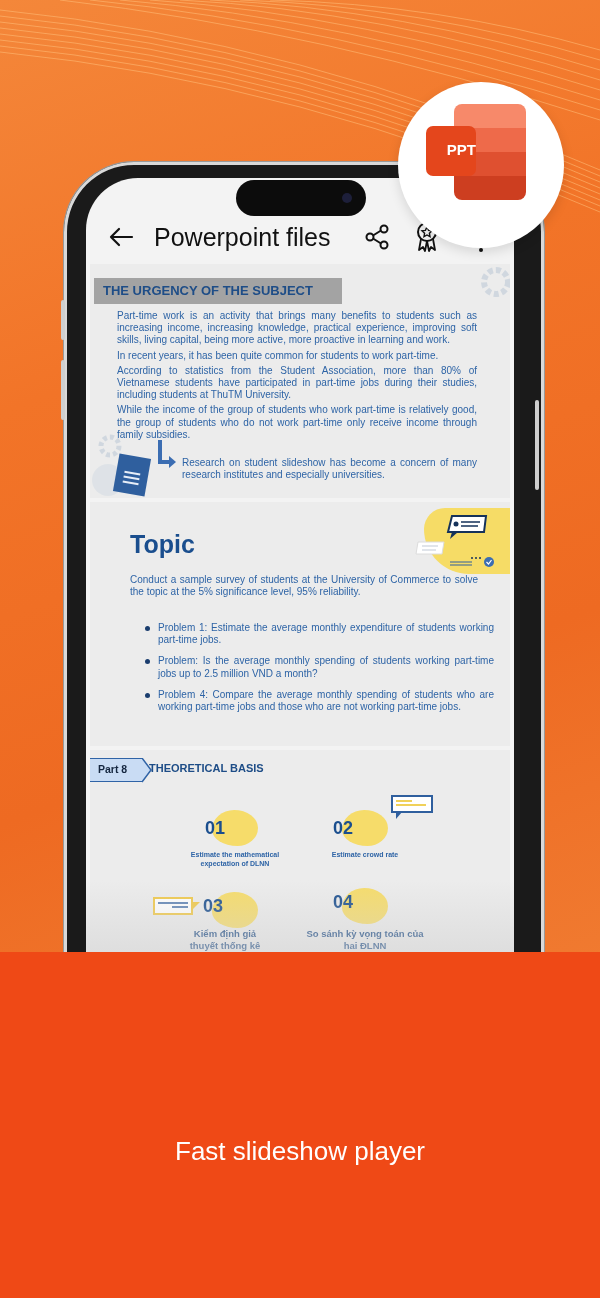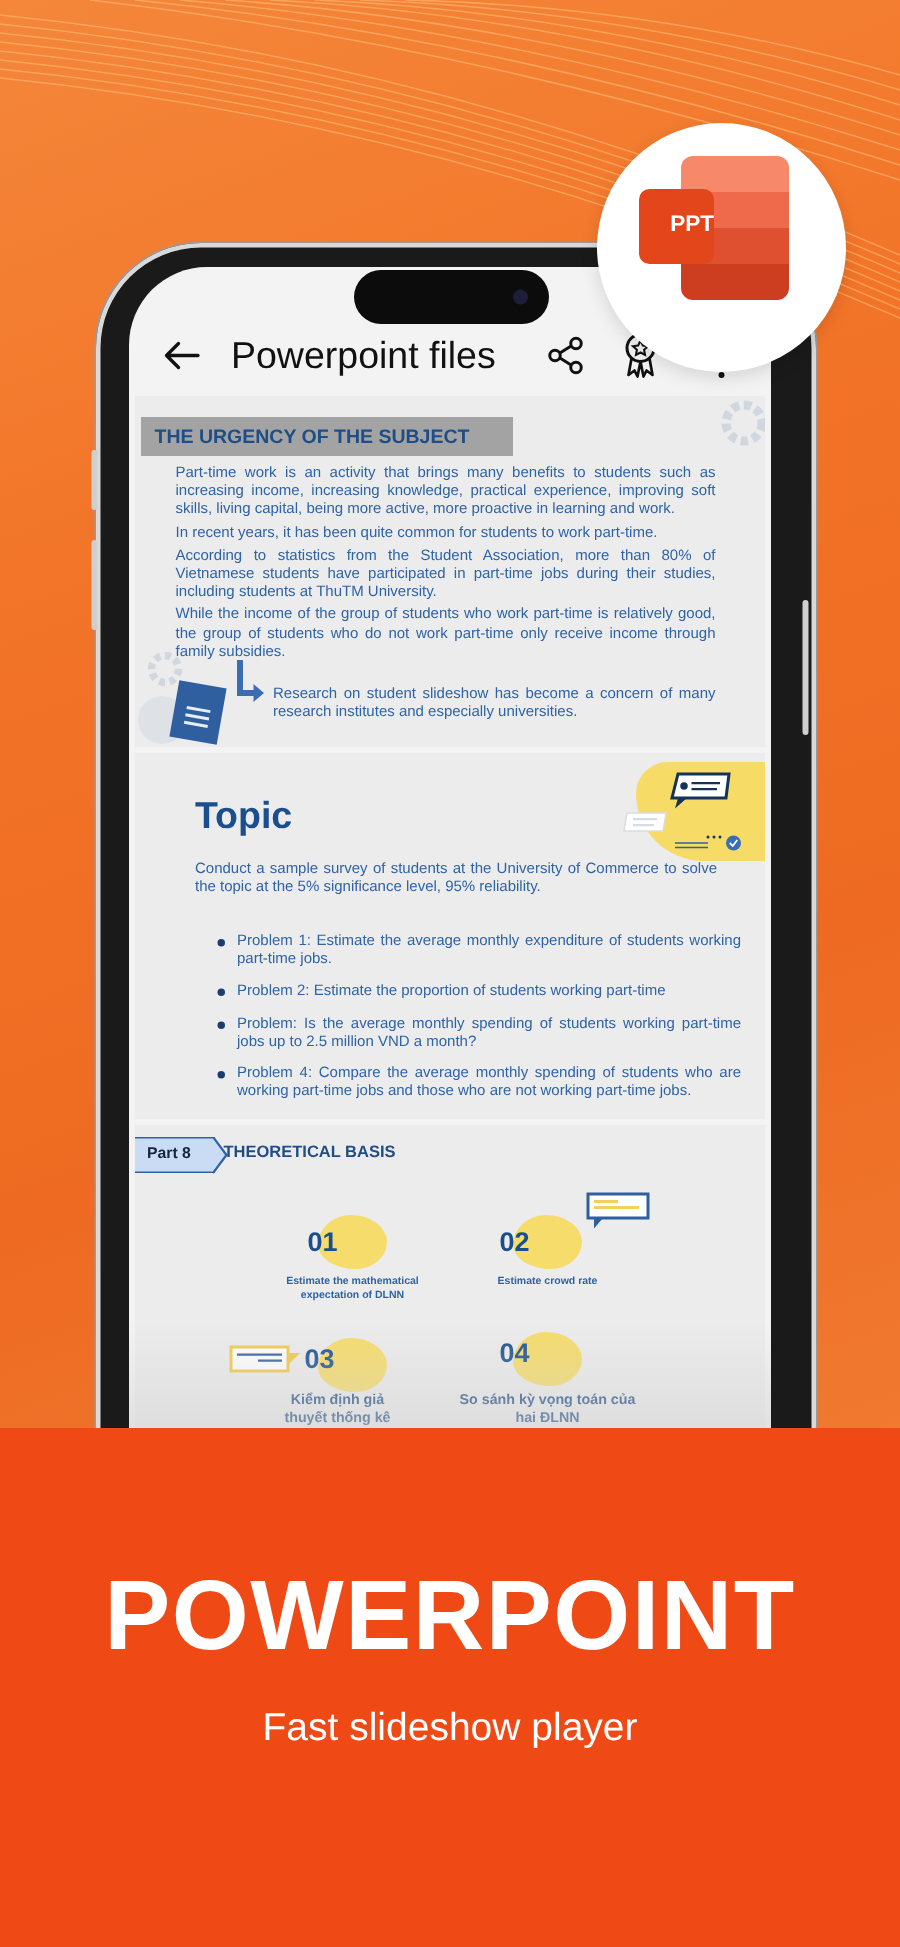--- a/index.html
+++ b/index.html
@@ -155,21 +155,20 @@
     <circle cx="75" cy="50" r="5" fill="#3b6db2"></circle>
     <path d="M72.5 50 L74.5 52 L77.5 48" stroke="#fff" stroke-width="1.2" fill="none"></path>
     <circle cx="58" cy="46" r="1" fill="#15325a"></circle>
       <circle cx="62" cy="46" r="1" fill="#15325a"></circle>
       <circle cx="66" cy="46" r="1" fill="#15325a"></circle>
   </svg>
   <div class="topic-title">Topic</div>
   <div class="topic-desc">Conduct a sample survey of students at the University of Commerce to solve the topic at the 5% significance level, 95% reliability.</div>
   <ul class="problems">
     <li>Problem 1: Estimate the average monthly expenditure of students working part-time jobs.</li>
-    <li>Problem 2: Estimate the proportion of students working part-time</li>
     <li>Problem: Is the average monthly spending of students working part-time jobs up to 2.5 million VND a month?</li>
     <li>Problem 4: Compare the average monthly spending of students who are working part-time jobs and those who are not working part-time jobs.</li>
   </ul>
 </div>
 
 <div class="slide s3">
   <div class="part-tag">
     <span>Part 8</span>
   </div>
   <svg class="part-chevron" width="10" height="25">
@@ -213,15 +212,14 @@
     <div style="background:#ee6a4a;"></div>
     <div style="background:#df5030;"></div>
     <div style="background:#cd3e20;"></div>
   </div>
   <div class="logo-front">
     <span>PPT</span>
   </div>
 </div>
 
 <div class="banner">
-  <div class="big">POWERPOINT</div>
   <div class="sub">Fast slideshow player</div>
 </div>
 
 </body></html>

